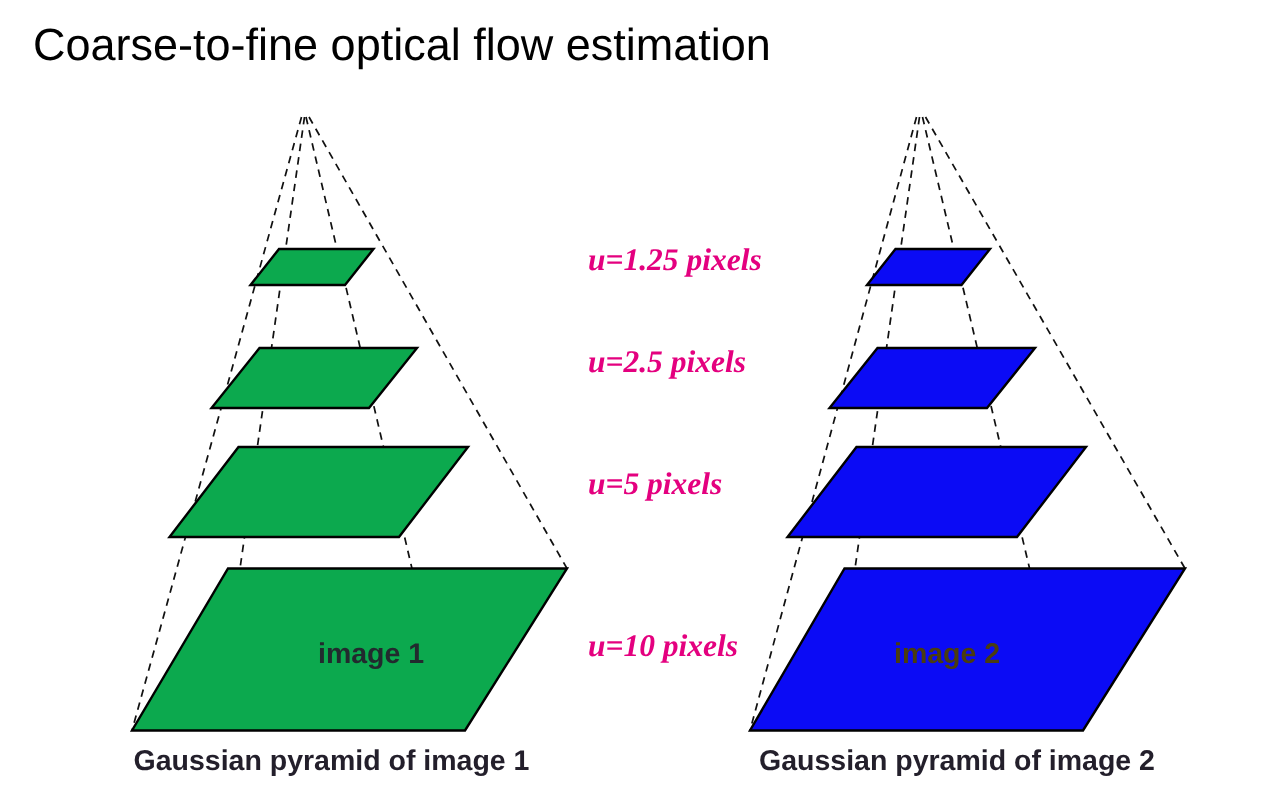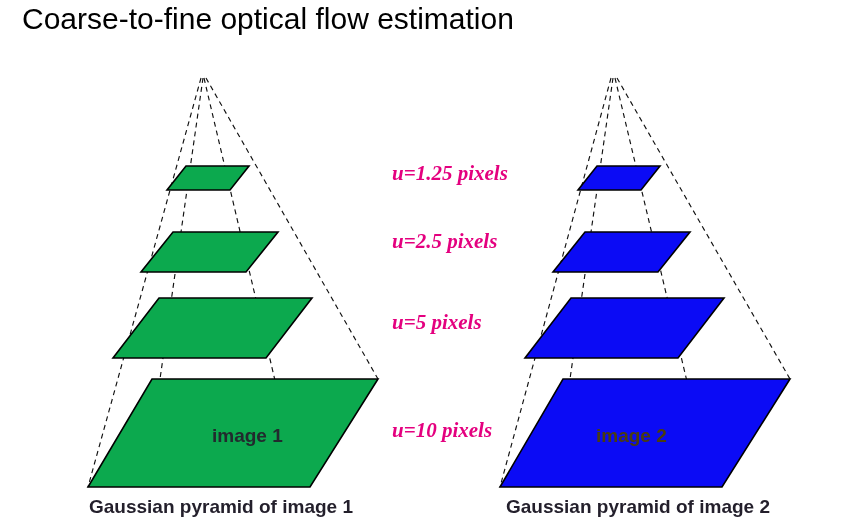--- a/index.html
+++ b/index.html
@@ -16,21 +16,21 @@
   }
   #slide {
     position: relative;
     width: 855px;
     height: 532px;
     background: #ffffff;
   }
   #page-title {
     position: absolute;
     left: 22px;
-    top: 2px;
+    top: 14px;
     font-family: "Liberation Sans", sans-serif;
     font-size: 30px;
     font-weight: 400;
     color: #000000;
     letter-spacing: 0px;
     white-space: nowrap;
   }
   #diagram {
     position: absolute;
     left: 0;

